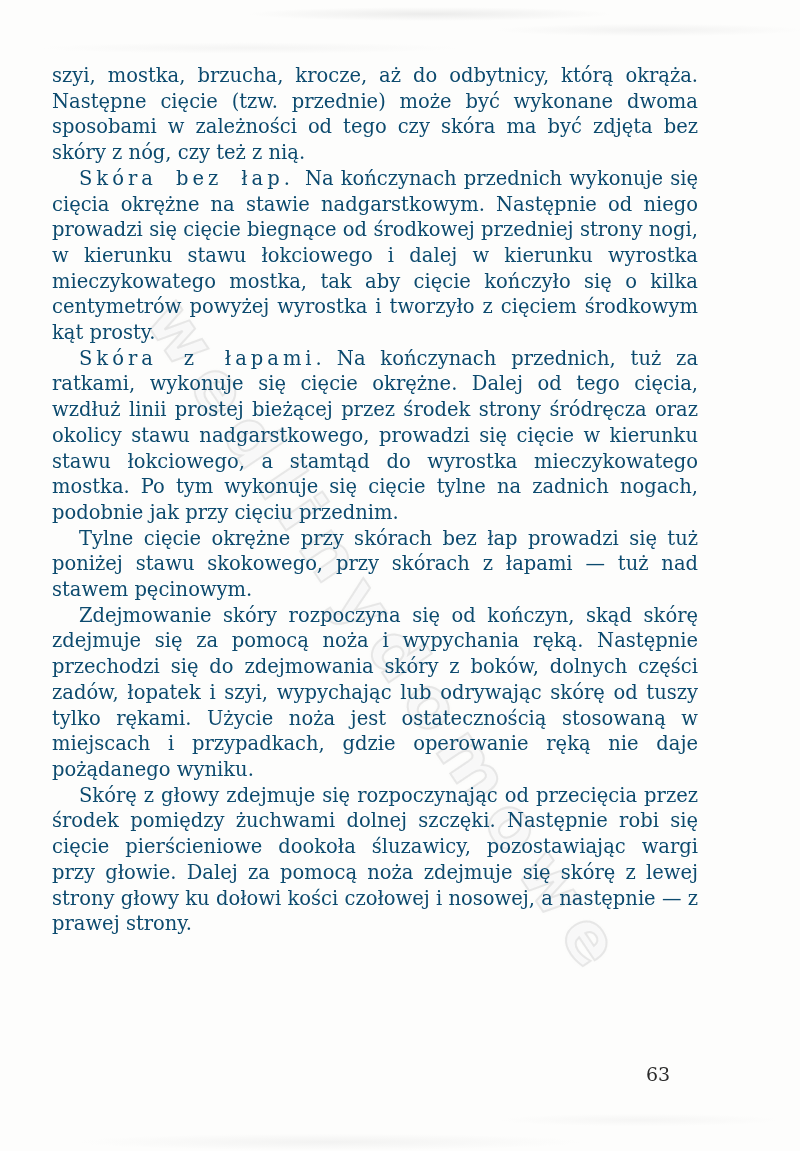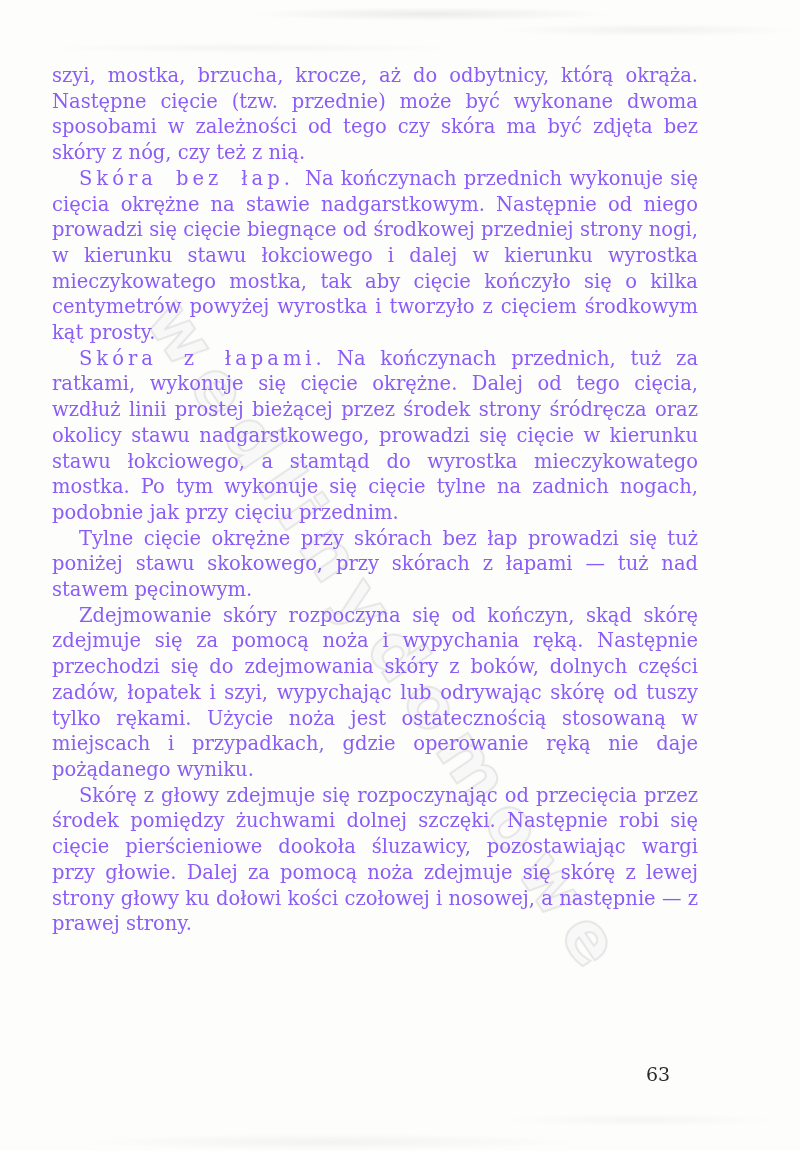--- a/index.html
+++ b/index.html
@@ -20,21 +20,21 @@
     position:absolute;inset:0;z-index:0;pointer-events:none;
     background:
       radial-gradient(ellipse 260px 10px at 430px 14px, rgba(190,190,190,.28), transparent 70%),
       radial-gradient(ellipse 220px 9px at 650px 30px, rgba(200,200,200,.22), transparent 70%),
       radial-gradient(ellipse 300px 8px at 250px 48px, rgba(205,205,205,.18), transparent 70%),
       radial-gradient(ellipse 360px 12px at 330px 1142px, rgba(205,205,205,.22), transparent 70%),
       radial-gradient(ellipse 200px 9px at 640px 1120px, rgba(210,210,210,.18), transparent 70%);
   }
   .textblock{
     position:absolute;left:52px;top:63px;width:646px;z-index:2;
-    font-size:19.5px;line-height:25.7px;color:#8b5cf6;
+    font-size:19.5px;line-height:25.7px;color:#0c4a6e;
     text-align:justify;
   }
   .para{margin:0;}
   .indent{text-indent:27px;}
   .head{
     letter-spacing:4px;
     word-spacing:8px;
     margin-right:11px;
   }
   .wm-diagonal{

